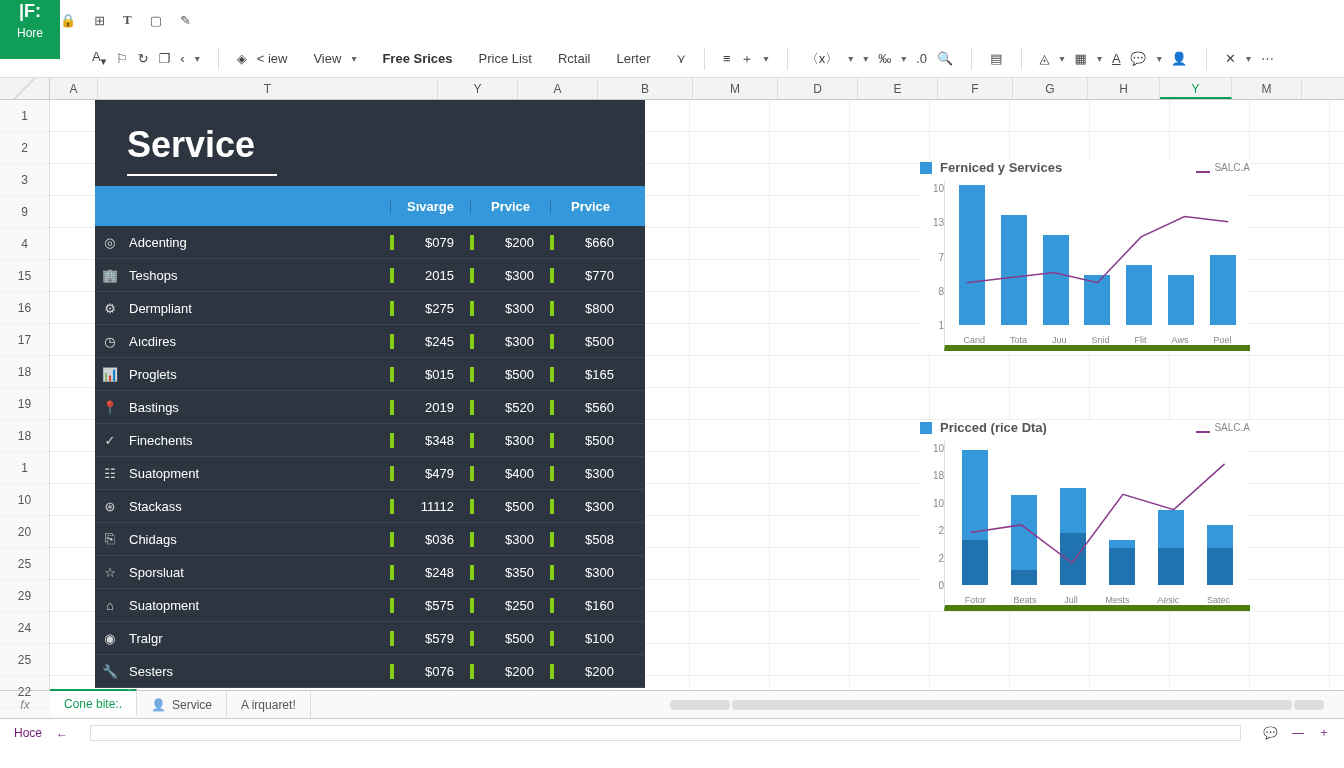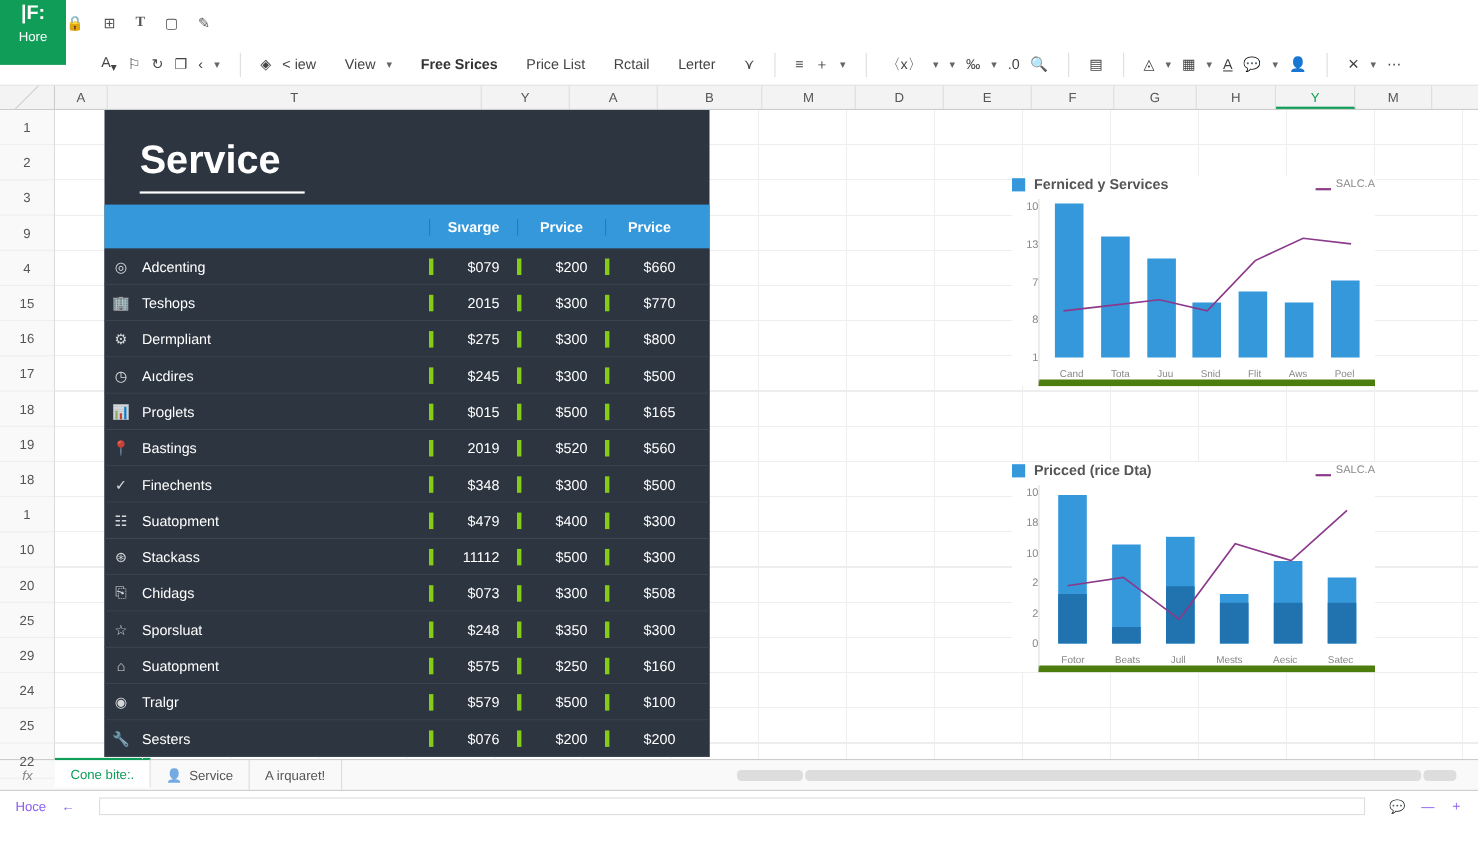--- a/index.html
+++ b/index.html
@@ -46,21 +46,21 @@
 .xlabels{position:absolute;bottom:0;left:0;right:0;display:flex;justify-content:space-around;font-size:9px;color:#888;padding:0 6px}
 .plot svg.line{position:absolute;top:0;left:0;right:0;bottom:20px;pointer-events:none}
 .tabs{display:flex;height:28px;align-items:center;border-top:1px solid #ccc;background:#f9f9f9;font-size:12px}
 .tabs .fx{width:50px;text-align:center;color:#888;font-style:italic}
 .tabs .tab{padding:0 14px;height:100%;display:flex;align-items:center;border-right:1px solid #ddd;color:#555}
 .tabs .tab.active{background:#fff;color:#0f9d58;border-top:2px solid #0f9d58;margin-top:-2px}
 .tabs .tab .ico{margin-right:6px;opacity:.6}
 .tabs .scroll{margin-left:auto;display:flex;gap:2px;padding-right:20px}
 .tabs .scroll .sb{width:60px;height:10px;background:#ddd;border-radius:4px}
 .tabs .scroll .sb.long{width:560px}
-.status{display:flex;height:28px;align-items:center;border-top:1px solid #ccc;background:#fff;font-size:12px;color:#8b5cf6;padding:0 14px;gap:14px}
+.status{display:flex;height:28px;align-items:center;border-top:1px solid #ccc;background:#fff;font-size:12px;color:#701a75;padding:0 14px;gap:14px}
 </style>
 </head>
 <body>
 
 <div class="topbar">
   <div class="app-btn">
     <div class="ico">|F:</div>
     <div>Hore</div>
   </div>
   <div class="right-icons">
@@ -256,21 +256,21 @@
           <div class="trow">
        <div class="ic">⊛</div>
        <div class="nm">Stackass</div>
        <div class="td">11112</div>
        <div class="td">$500</div>
        <div class="td">$300</div>
      </div>
           <div class="trow">
        <div class="ic">⎘</div>
        <div class="nm">Chidags</div>
-       <div class="td">$073</div>
+       <div class="td">$036</div>
        <div class="td">$300</div>
        <div class="td">$508</div>
      </div>
           <div class="trow">
        <div class="ic">☆</div>
        <div class="nm">Sporsluat</div>
        <div class="td">$248</div>
        <div class="td">$350</div>
        <div class="td">$300</div>
      </div>

